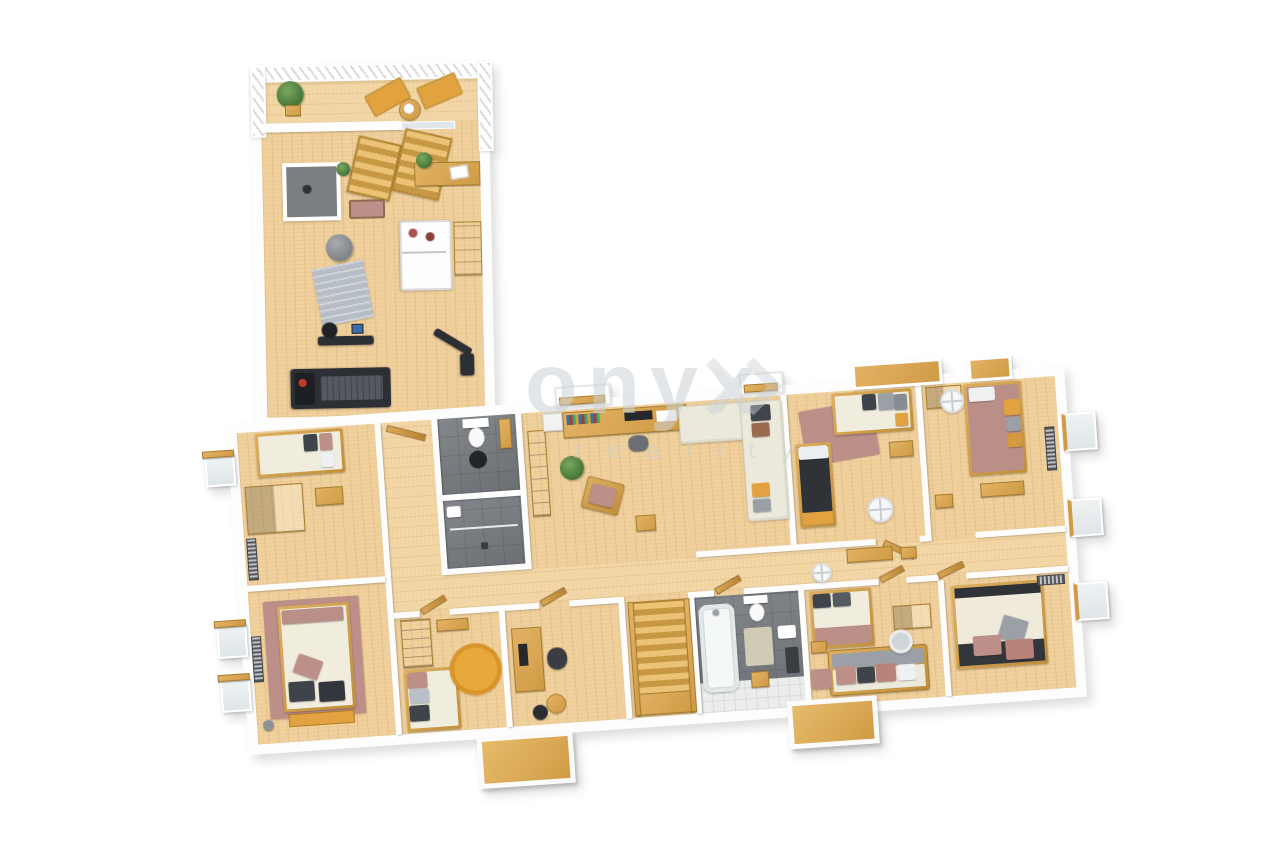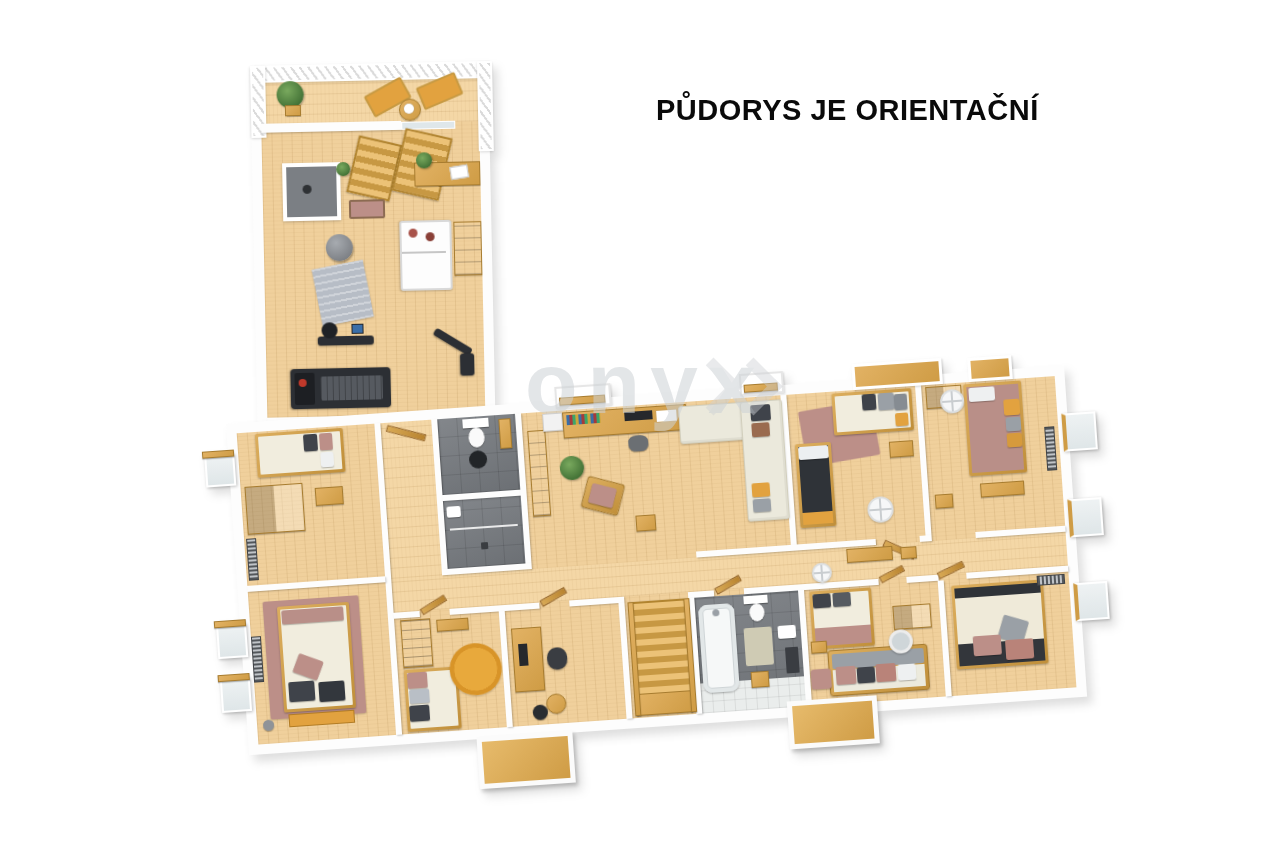--- a/index.html
+++ b/index.html
@@ -50,21 +50,20 @@
   .wm-brand{position:absolute;left:20px;top:0;font-size:86px;font-weight:700;letter-spacing:10px;line-height:1;}
   .wm-sub{position:absolute;left:68px;top:96px;font-size:24px;font-weight:400;letter-spacing:26px;}
   .chev{position:absolute;width:30px;height:30px;border-top:11px solid var(--watermark_gray,#cdd1d5);
     border-right:11px solid var(--watermark_gray,#cdd1d5);transform:rotate(45deg);opacity:.8;}
 </style>
 </head>
 <body>
 
 <div class="canvas">
 
-  <div class="title">PŮDORYS JE ORIENTAČNÍ</div>
 
   <div class="wing" style="left:250px;top:66px;width:238px;height:362px;transform:rotate(-1.2deg);transform-origin:0 0;">
     <div class="abs wood" style="left:10px;top:12px;right:10px;bottom:10px;"></div>
 
     <div class="abs wood-v" style="left:10px;top:12px;width:218px;height:48px;"></div>
     <div class="lattice" style="left:4px;top:0;width:232px;height:13px;"></div>
     <div class="lattice" style="left:0;top:0;width:11px;height:68px;"></div>
     <div class="lattice" style="left:227px;top:0;width:11px;height:86px;"></div>
     <div class="plant" style="left:26px;top:16px;width:27px;height:27px;"></div>
     <div class="wd" style="left:34px;top:40px;width:14px;height:9px;"></div>
@@ -316,15 +315,16 @@
     <div class="abs" style="left:744px;top:-14px;width:38px;height:18px;background:linear-gradient(135deg,#e2b264,#cf9c45);border:3px solid #fff;box-shadow:1px 1px 2px rgba(0,0,0,.18);"></div>
 
     <div class="bench-out" style="left:228px;top:330px;width:86px;height:42px;"></div>
     <div class="bench-out" style="left:540px;top:316px;width:80px;height:38px;"></div>
   </div>
 
   <div class="watermark">
     <div class="chev" style="left:188px;top:26px;"></div>
     <div class="chev" style="left:228px;top:26px;"></div>
     <div class="wm-brand">onyx</div>
+    <div class="wm-sub">reality</div>
   </div>
 
 </div>
 
 </body></html>

